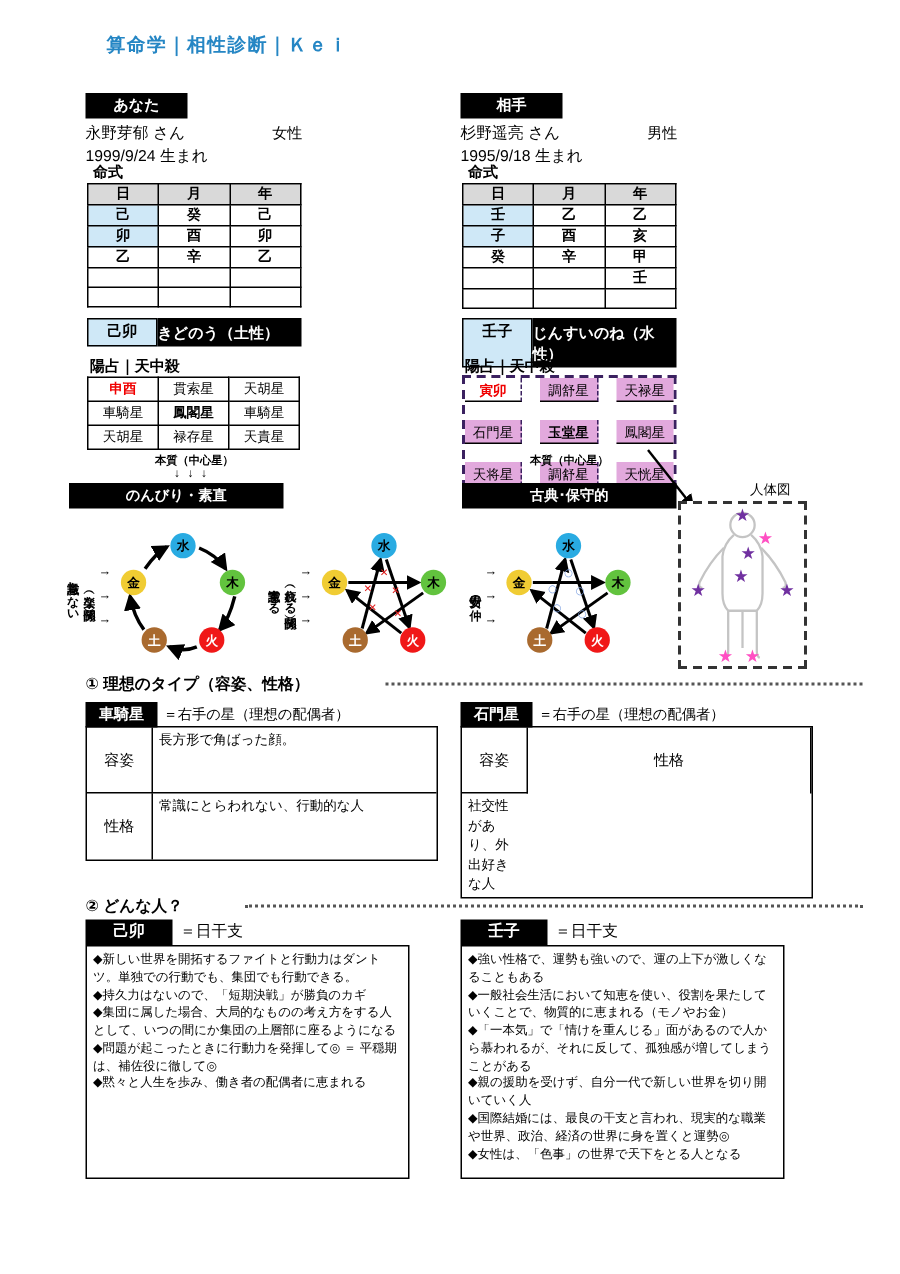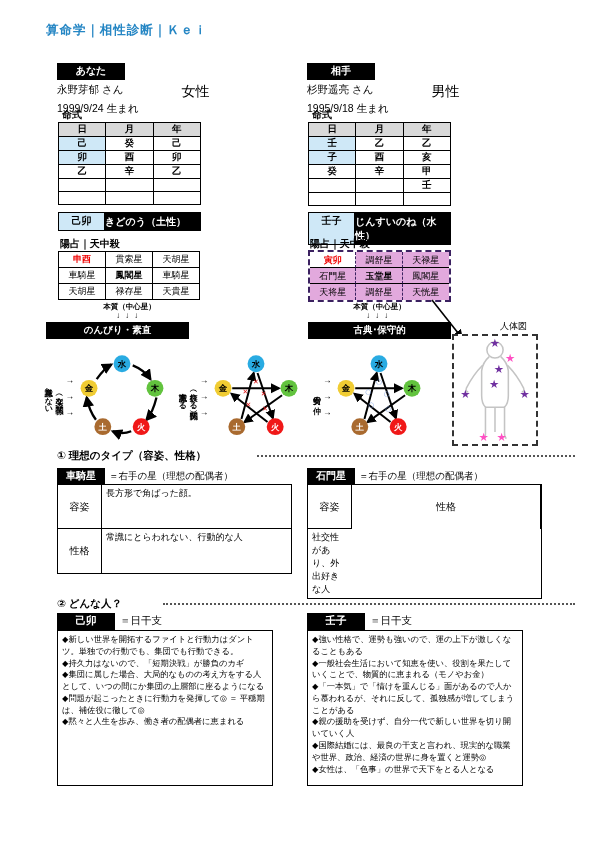--- a/index.html
+++ b/index.html
@@ -9,21 +9,21 @@
     font-family:"Liberation Sans","DejaVu Sans",sans-serif; color:#000; overflow:hidden;
   }
   .abs { position:absolute; }
 
   .title { font-size:12.5px; font-weight:bold; color:#2586c4; letter-spacing:1px; }
 
   .badge-black { display:inline-block; background:#000; color:#fff; font-weight:bold;
     font-size:10px; text-align:center; padding:1.5px 0; }
   .person-badge { width:68px; }
   .person-name { font-size:10.5px; }
-  .person-gender { font-size:14px; }
+  .person-gender { font-size:10px; }
   .person-birth { font-size:10.5px; }
   .name-row { display:flex; }
   .name-row .person-gender { margin-left:58px; }
 
   .sec-label { font-size:10px; font-weight:bold; }
 
   table.mtable { border-collapse:collapse; table-layout:fixed; width:143px; border:1.5px solid #000; }
   table.mtable td { border:1px solid #000; width:47px; height:13px; text-align:center;
     font-size:9.5px; font-weight:bold; padding:0; }
   td.hdr { background:#d9d9d9; }
@@ -78,21 +78,21 @@
   .s2-box .bullet { font-size:8.3px; line-height:1.42; }
 
   .body-label { font-size:9px; }
   .body-box { border:2px dashed #333; width:86px; height:112px; background:#fff; }
 </style>
 </head>
 <body>
 
 <div class="page">
 
-  <div class="abs title" style="left:46px; top:22px;">算命学｜相性診断｜Ｋｅｉ</div>
+  <div class="abs title" style="left:71px; top:22px;">算命学｜相性診断｜Ｋｅｉ</div>
 
   <div class="abs" style="left:57px; top:60px; width:235px;">
     <div class="badge-black person-badge">あなた</div>
     <div class="name-row" style="margin-top:3px;">
       <span class="person-name">永野芽郁 さん</span>
       <span class="person-gender">女性</span>
     </div>
     <div class="person-birth" style="margin-top:1px;">1999/9/24 生まれ</div>
   </div>
 
@@ -204,21 +204,21 @@
       <td>禄存星</td>
       <td>天貴星</td>
     </tr>
   </tbody>
     </table>
   <div class="abs honshitsu" style="left:58px; top:302px;">本質（中心星）</div>
   <div class="abs down-arrows" style="left:58px; top:311px;">↓↓↓</div>
   <div class="abs nature-banner" style="left:46px; top:322px;">のんびり・素直</div>
 
   <div class="abs sec-label" style="left:310px; top:237px;">陽占｜天中殺</div>
-  <div class="abs yp-grid" style="left:308px; top:250px;">
+  <div class="abs yp-grid" style="left:308px; top:250px;gap:12px;">
     <div class="yp-cell white red-bold">寅卯</div>
     <div class="yp-cell">調舒星</div>
     <div class="yp-cell last-col">天禄星</div>
     <div class="yp-cell">石門星</div>
     <div class="yp-cell bold">玉堂星</div>
     <div class="yp-cell last-col">鳳閣星</div>
     <div class="yp-cell last-row">天将星</div>
     <div class="yp-cell last-row">調舒星</div>
     <div class="yp-cell last-row last-col">天恍星</div>
   </div>

